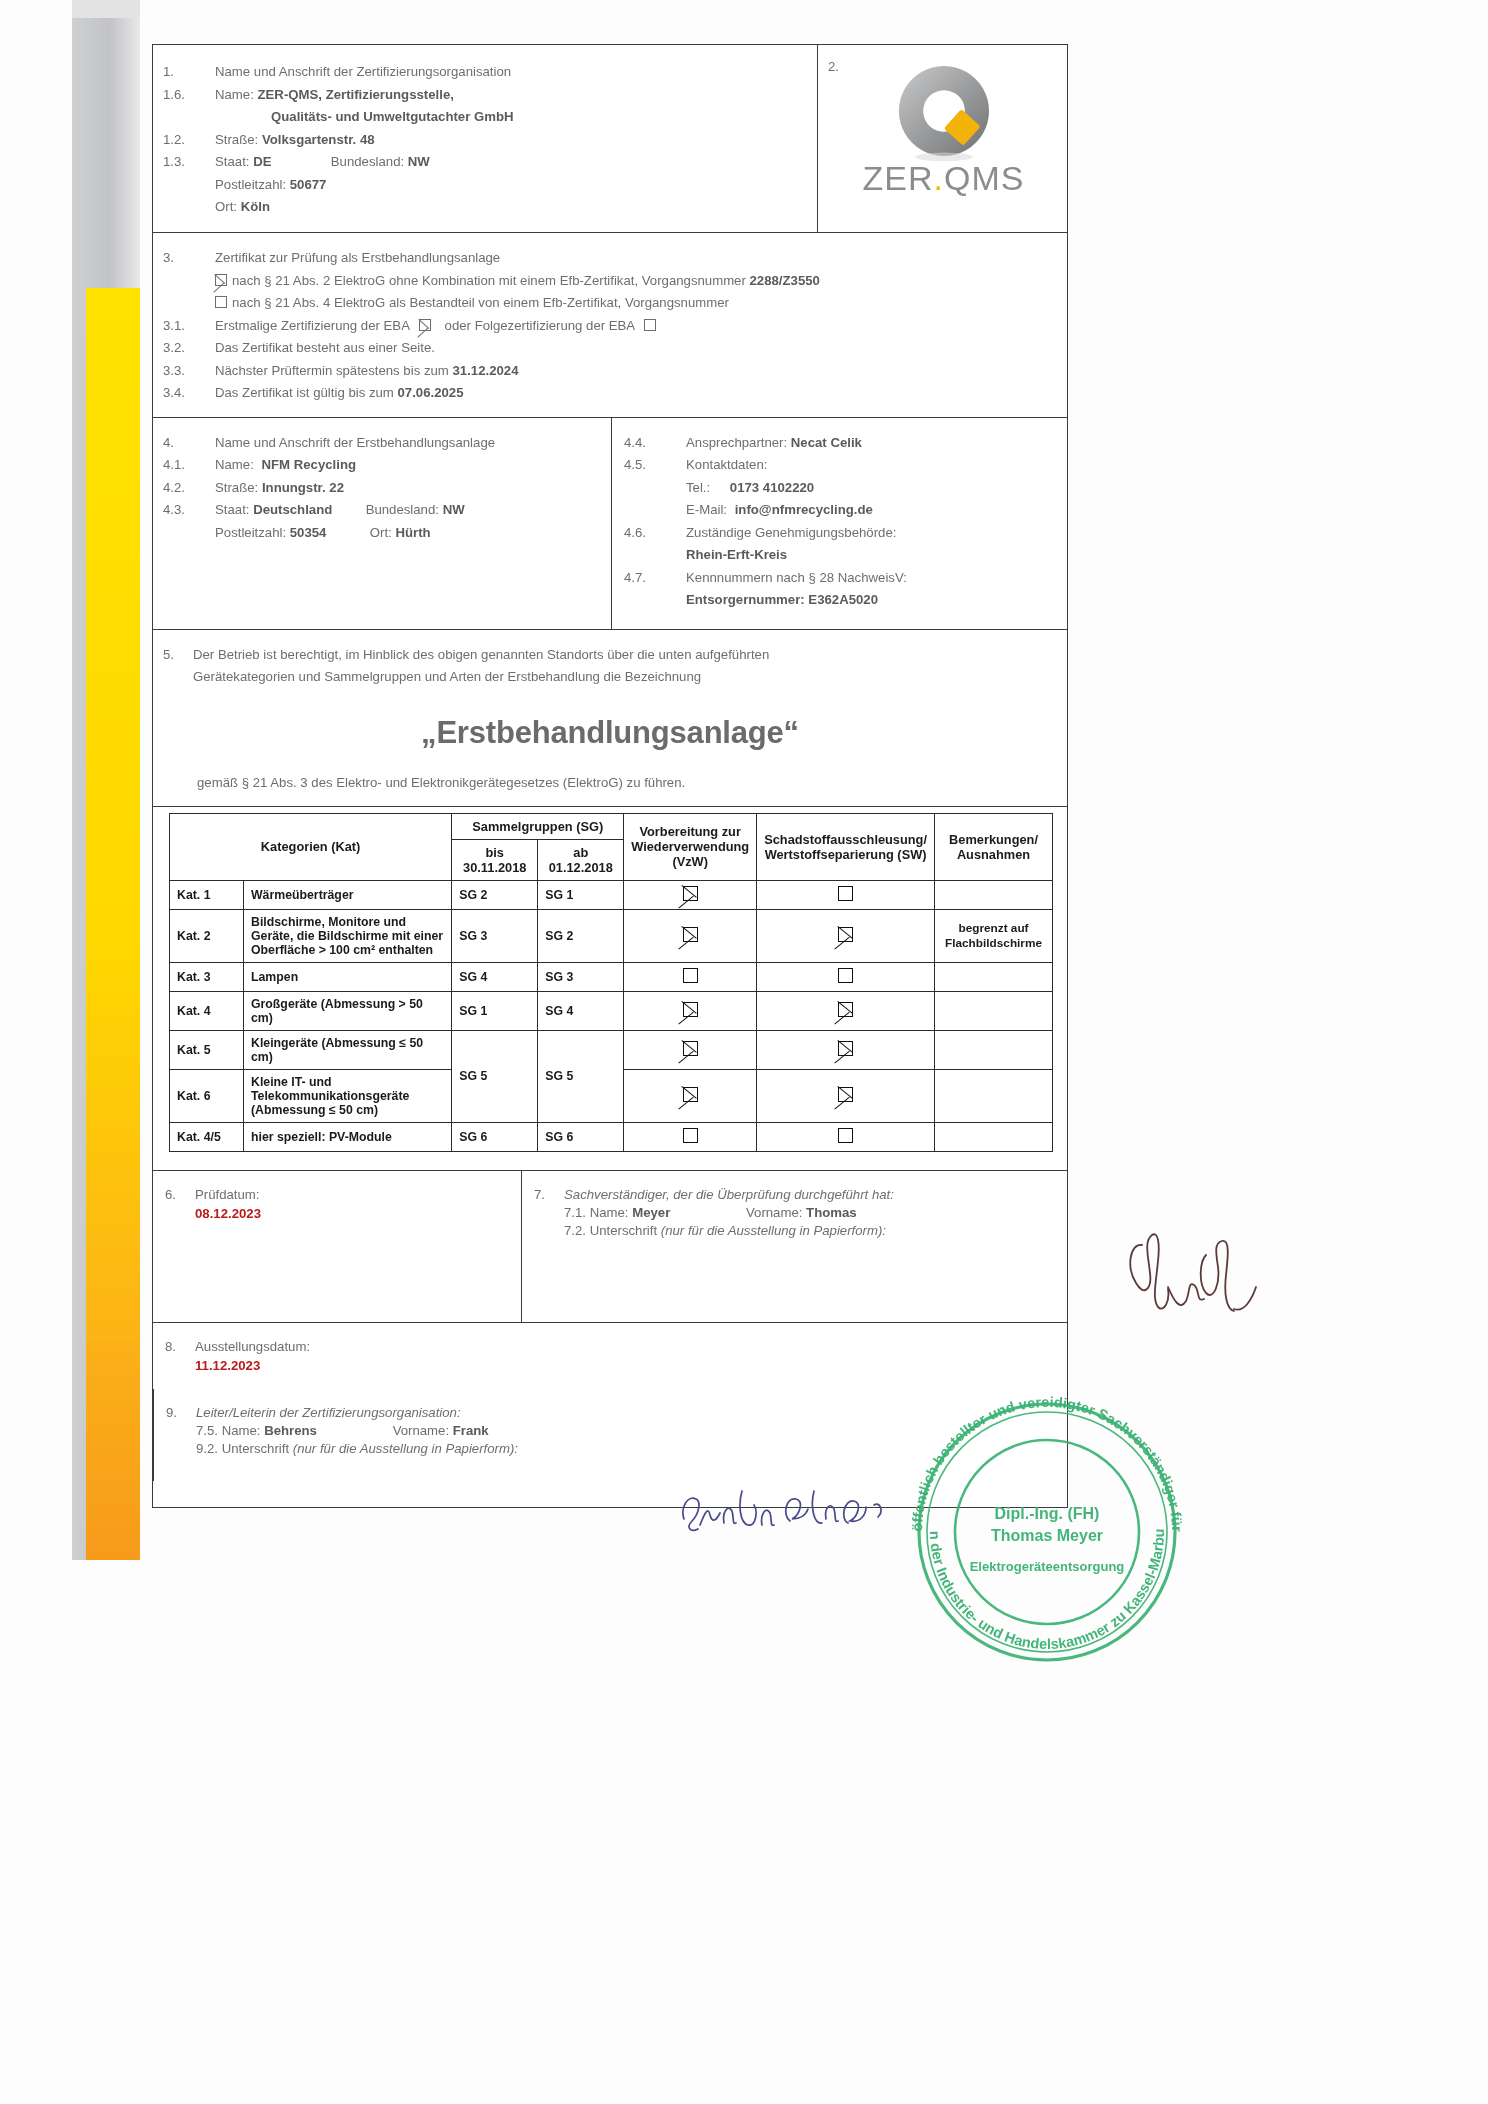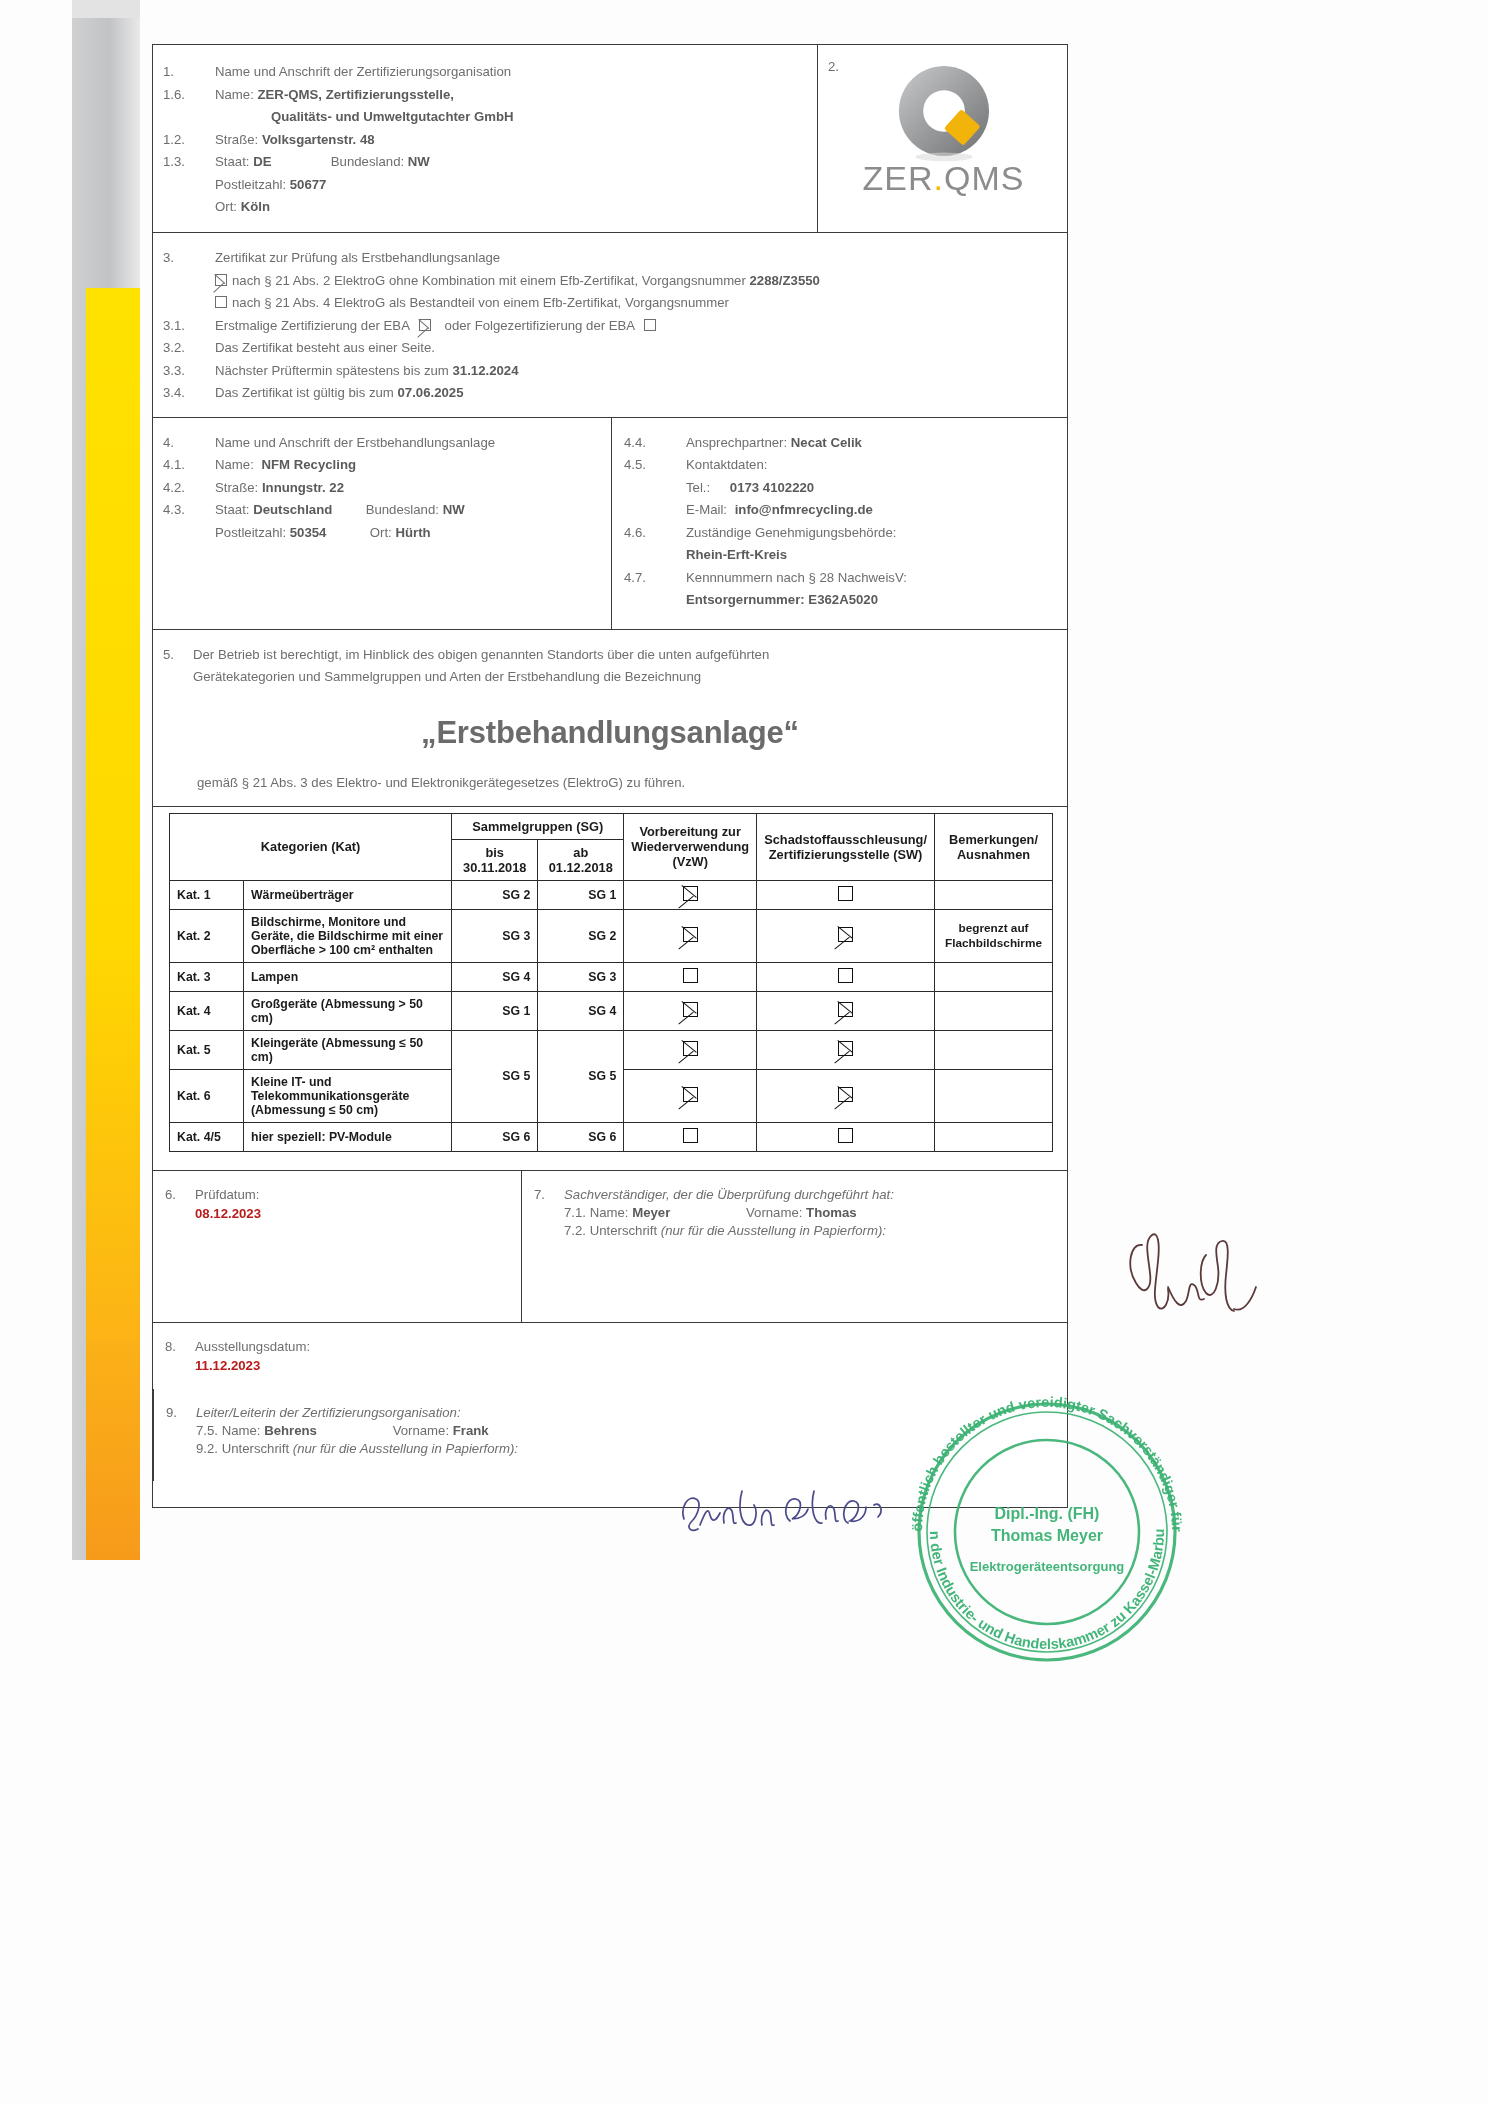--- a/index.html
+++ b/index.html
@@ -105,21 +105,21 @@
     font-size:12.3px; color:#1b1b1b; font-weight:bold;
   }
   table.kat td, table.kat th {
     border:1px solid #2b2b2b; padding:5px 7px; vertical-align:middle;
     font-weight:bold;
   }
   table.kat th { text-align:center; font-size:12.8px; }
   th.sub { font-size:10.6px; padding:3px 4px; }
   td.kat-id { text-align:left; width:74px; font-weight:normal; }
   td.kat-name { text-align:left; font-weight:normal; }
-  td.sg { text-align:right; width:86px; font-weight:normal;margin-top:48px; }
+  td.sg { text-align:left; width:86px; font-weight:normal;margin-top:48px; }
   td.mark { text-align:center; width:128px; }
   td.rem { width:118px; text-align:center; font-weight:normal; font-size:11.8px; line-height:15px; }
   .bx { display:inline-block; width:15px; height:15px; border:1.6px solid #111; position:relative; }
   .bx.x::before, .bx.x::after {
     content:""; position:absolute; left:-1.5px; top:-1.5px; width:18.5px; height:1.4px;
     background:#111; transform-origin:0 0;
   }
   .bx.x::before { transform: rotate(39deg); }
   .bx.x::after  { transform: rotate(-39deg) translate(-17.1px, 15.3px); }
 
@@ -347,21 +347,21 @@
     <div class="tail">gemäß § 21 Abs. 3 des Elektro- und Elektronikgerätegesetzes (ElektroG) zu führen.</div>
   </div>
 
   <div class="sec" id="tbl-wrap">
     <table class="kat">
       <thead>
         <tr>
           <th colspan="2" rowspan="2">Kategorien (Kat)</th>
           <th colspan="2">Sammelgruppen (SG)</th>
           <th rowspan="2">Vorbereitung zur Wiederverwendung (VzW)</th>
-          <th rowspan="2">Schadstoffausschleusung/ Zertifizierungsstelle (SW)</th>
+          <th rowspan="2">Schadstoffausschleusung/ Wertstoffseparierung (SW)</th>
           <th rowspan="2">Bemerkungen/ Ausnahmen</th>
         </tr>
         <tr>
           <th class="sub">bis 30.11.2018</th>
           <th class="sub">ab 01.12.2018</th>
         </tr>
       </thead>
       <tbody>
         <tr>
           <td class="kat-id">Kat. 1</td>

